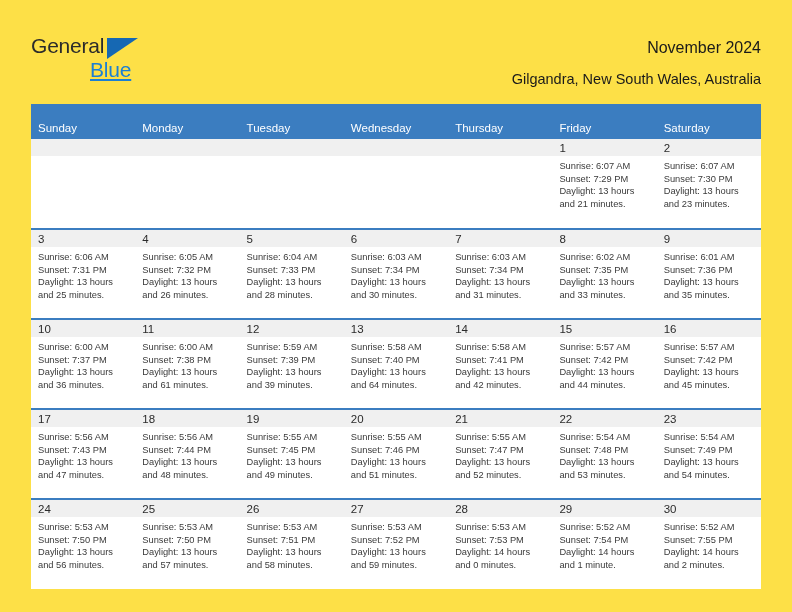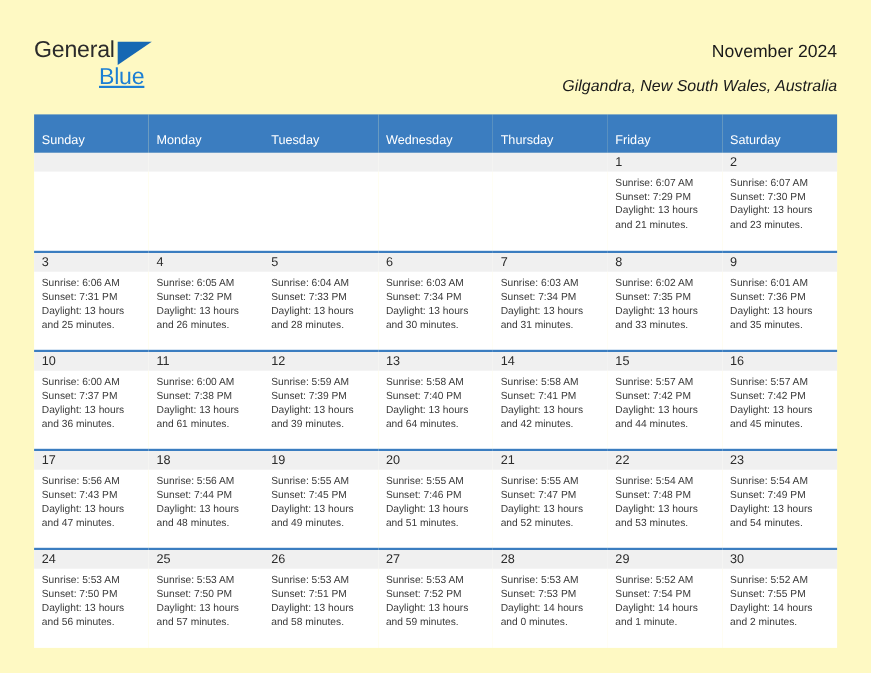--- a/index.html
+++ b/index.html
@@ -9,21 +9,21 @@
     height: 612px;
     background: #ffffff;
     font-family: "Liberation Sans", sans-serif;
     -webkit-font-smoothing: antialiased;
   }
 
   .page {
     position: relative;
     width: 792px;
     height: 612px;
-    background: #fef9c3;
+    background: #fde047;
     overflow: hidden;
   }
 
   
   .header {
     position: absolute;
     left: 0;
     top: 0;
     width: 792px;
     height: 104px;
@@ -80,21 +80,20 @@
     line-height: 32px;
     white-space: nowrap;
   }
   .cal-subtitle {
     margin-top: 6px;
     font-size: 14.5px;
     color: #1a1a1a;
     font-weight: 400;
     line-height: 18px;
     white-space: nowrap;
-    font-style: italic;
   }
 
   
   .calendar {
     position: absolute;
     left: 31px;
     top: 104px;
     width: 730px;
     border-collapse: collapse;
     table-layout: fixed;

